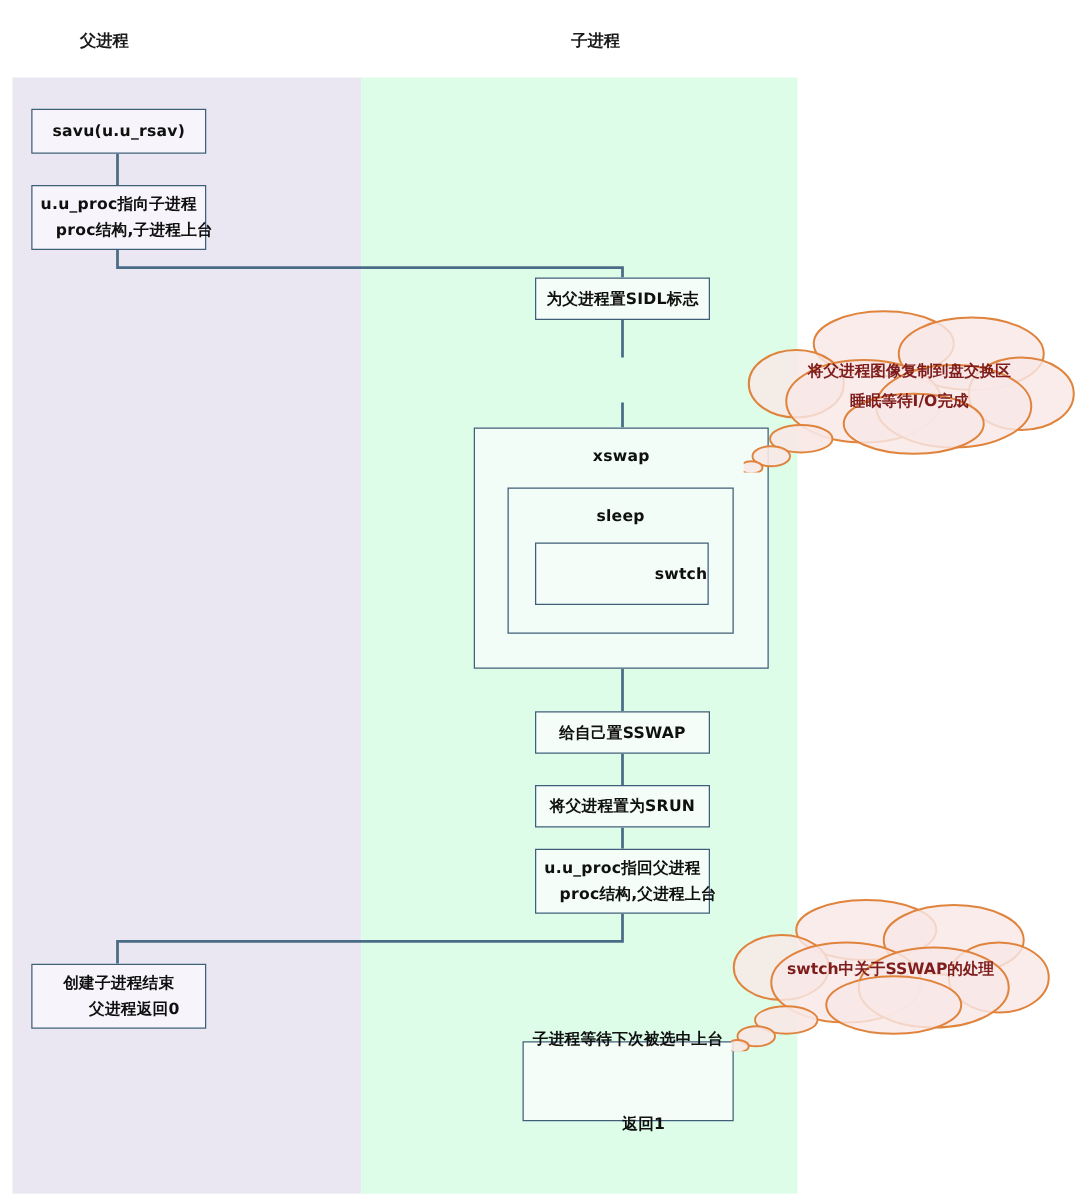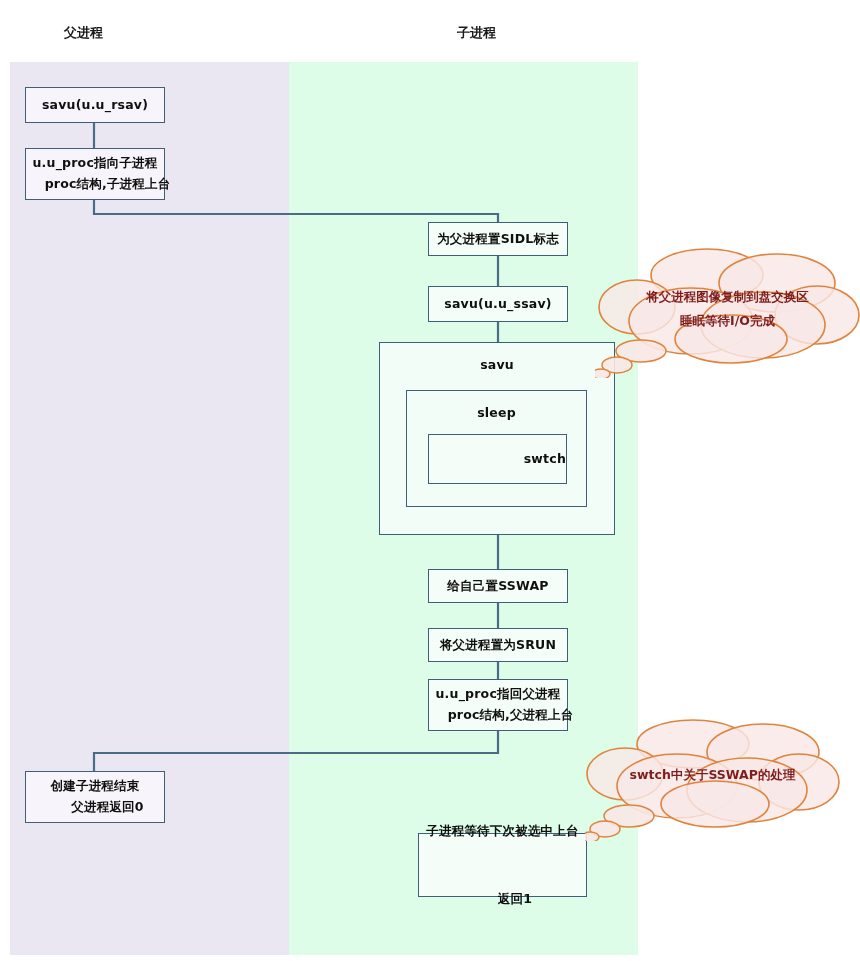--- a/index.html
+++ b/index.html
@@ -141,26 +141,23 @@
 
   <div class="node" style="left:25px; top:771px; width:140px; height:52px;">
     <span>创建子进程结束</span>
     <span class="line2">父进程返回0</span>
   </div>
 
   <div class="node on-green" style="left:428px; top:222px; width:140px; height:34px;">
     <span>为父进程置SIDL标志</span>
   </div>
 
-  <div class="node on-green" style="left:428px; top:286px; width:140px; height:36px;">
-    <span>savu(u.u_ssav)</span>
-  </div>
 
   <div class="node container" style="left:379px; top:342px; width:236px; height:193px;">
-    <span class="title">savu</span>
+    <span class="title">xswap</span>
   </div>
 
   <div class="node container" style="left:406px; top:390px; width:181px; height:117px;">
     <span class="title">sleep</span>
   </div>
 
   <div class="node on-green" style="left:428px; top:434px; width:139px; height:50px;align-items:flex-end;">
     <span>swtch</span>
   </div>
 

